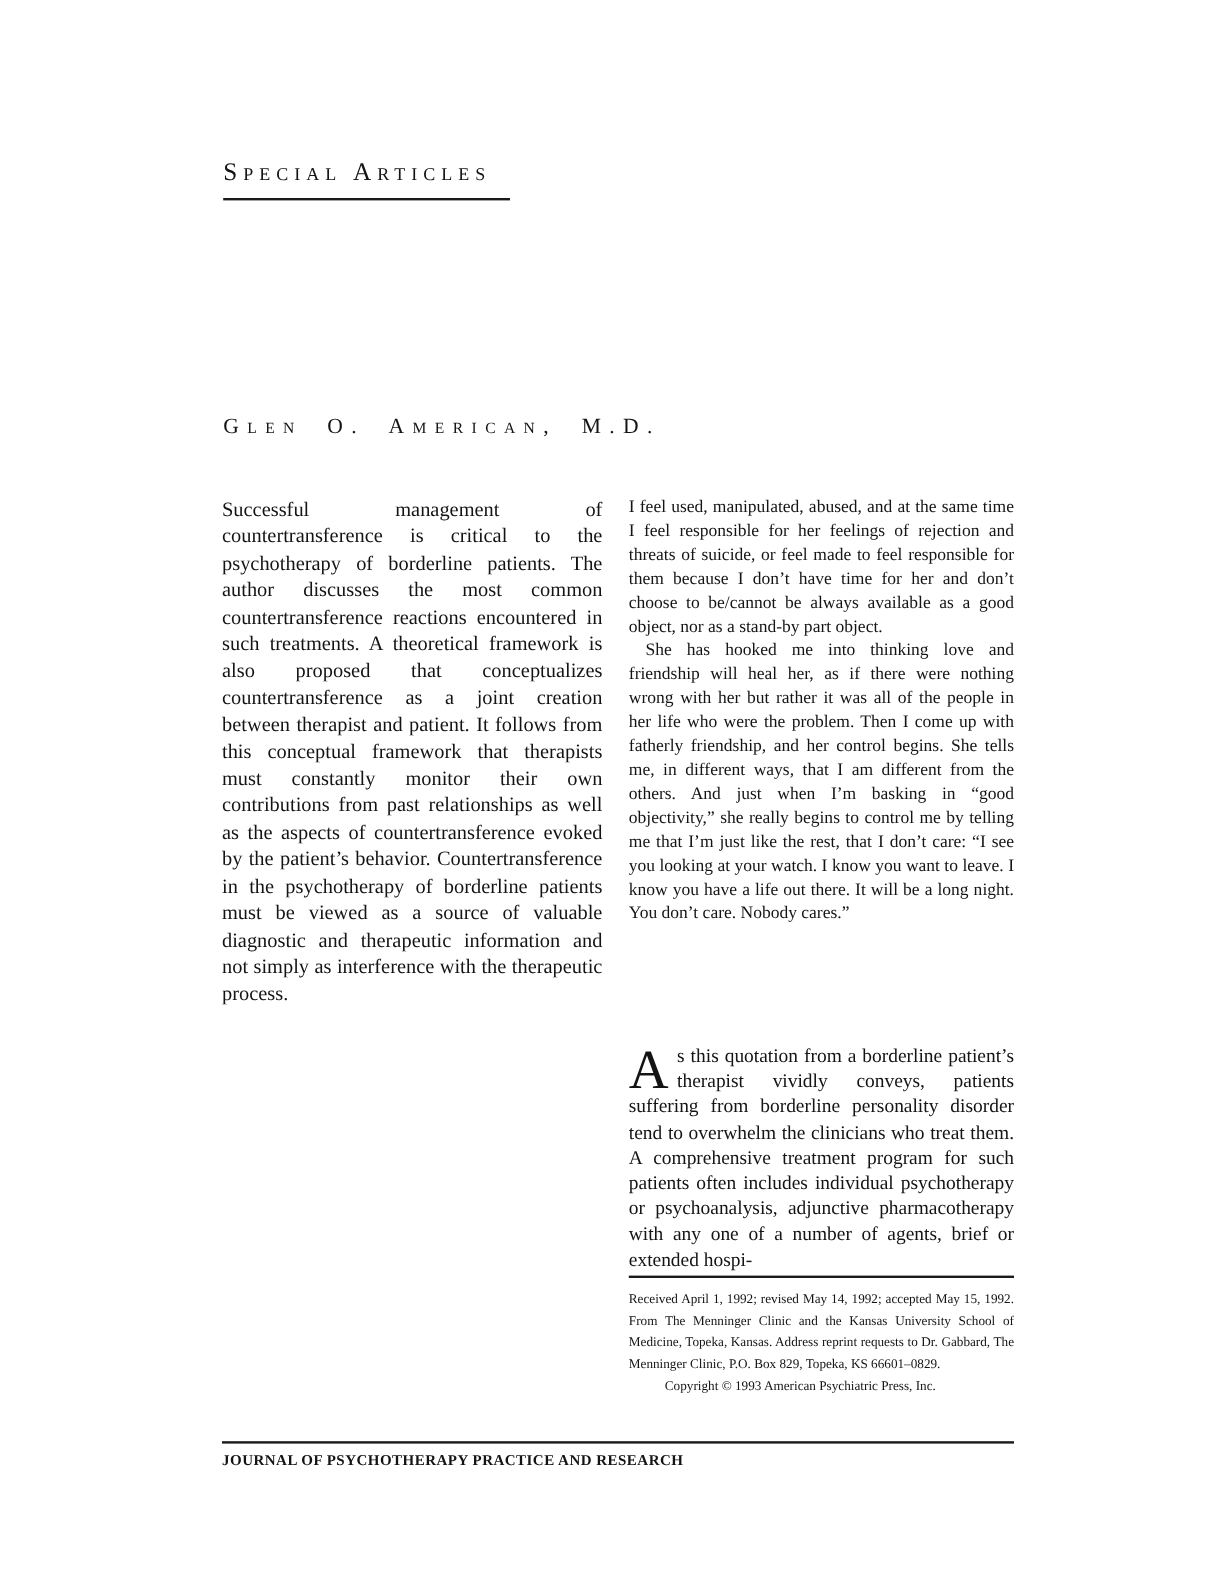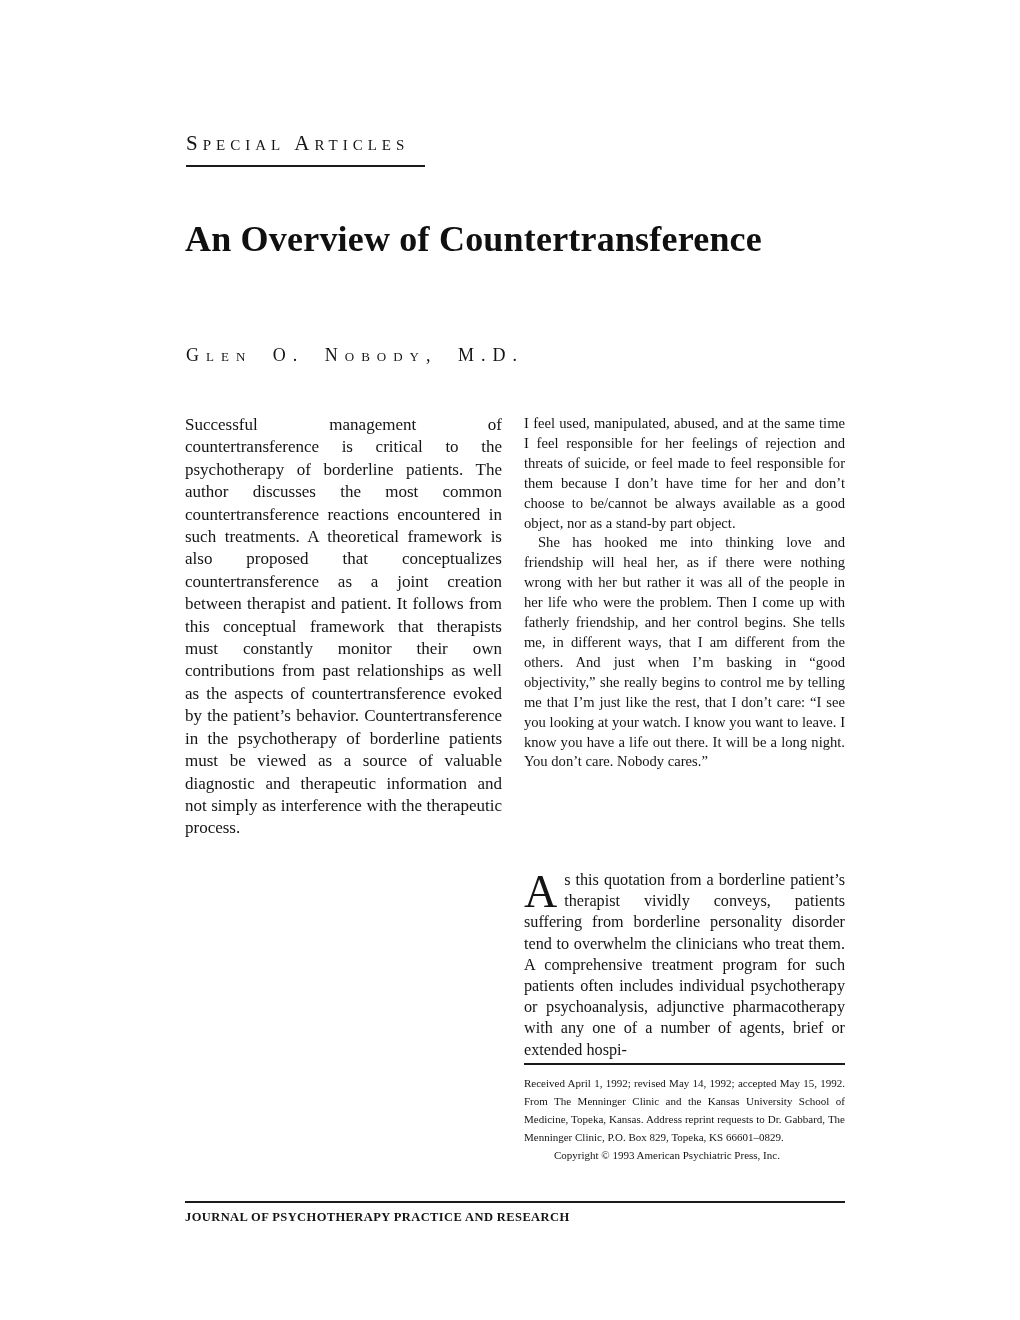--- a/index.html
+++ b/index.html
@@ -65,24 +65,23 @@
   }
 </style>
 </head>
 <body>
 
 <div class="page">
 
   <span class="kicker">Special Articles</span>
 
   <h1 class="title">
-    <span class="title-line">An Overview of Countertransference</span>
   </h1>
 
-  <div class="author">Glen O. Nobody, M.D.</div>
+  <div class="author">Glen O. American, M.D.</div>
 
   <p class="abstract">Successful management of countertransference is critical to the psychotherapy of borderline patients. The author discusses the most common countertransference reactions encountered in such treatments. A theoretical framework is also proposed that conceptualizes countertransference as a joint creation between therapist and patient. It follows from this conceptual framework that therapists must constantly monitor their own contributions from past relationships as well as the aspects of countertransference evoked by the patient’s behavior. Countertransference in the psychotherapy of borderline patients must be viewed as a source of valuable diagnostic and therapeutic information and not simply as interference with the therapeutic process.</p>
 
   <div class="quote">
     <p class="quote-p">I feel used, manipulated, abused, and at the same time I feel responsible for her feelings of rejection and threats of suicide, or feel made to feel responsible for them because I don’t have time for her and don’t choose to be/cannot be always available as a good object, nor as a stand-by part object.</p>
     <p class="quote-p indent">She has hooked me into thinking love and friendship will heal her, as if there were nothing wrong with her but rather it was all of the people in her life who were the problem. Then I come up with fatherly friendship, and her control begins. She tells me, in different ways, that I am different from the others. And just when I’m basking in “good objectivity,” she really begins to control me by telling me that I’m just like the rest, that I don’t care: “I see you looking at your watch. I know you want to leave. I know you have a life out there. It will be a long night. You don’t care. Nobody cares.”</p>
   </div>
 
   <div class="body-block">
     <p class="body-p"><span class="dropcap">A</span><span>s this quotation from a borderline patient’s therapist vividly conveys, patients suffering from borderline personality disorder tend to overwhelm the clinicians who treat them. A comprehensive treatment program for such patients often includes individual psychotherapy or psychoanalysis, adjunctive pharmacotherapy with any one of a number of agents, brief or extended hospi-</span></p>

